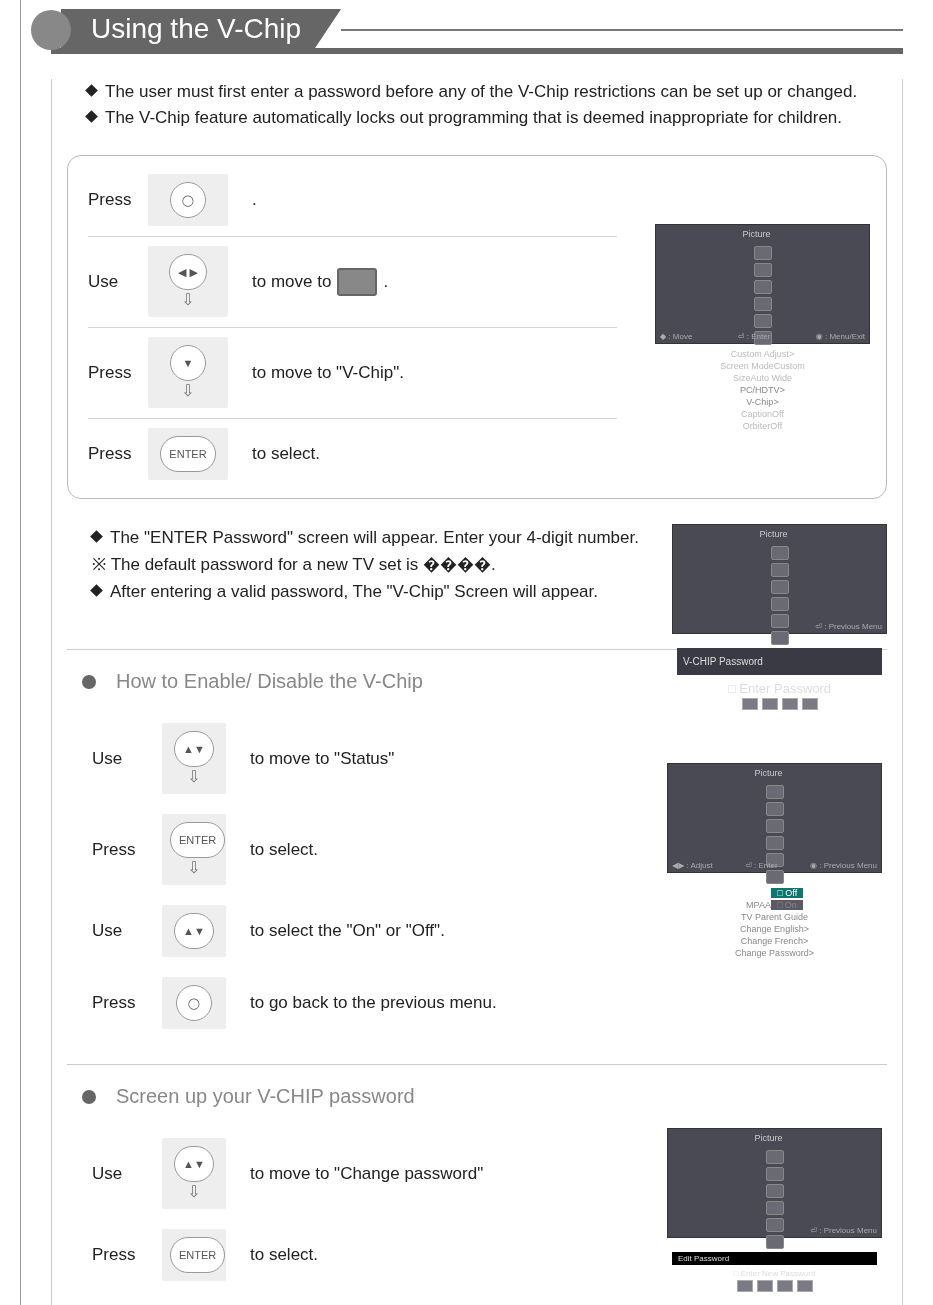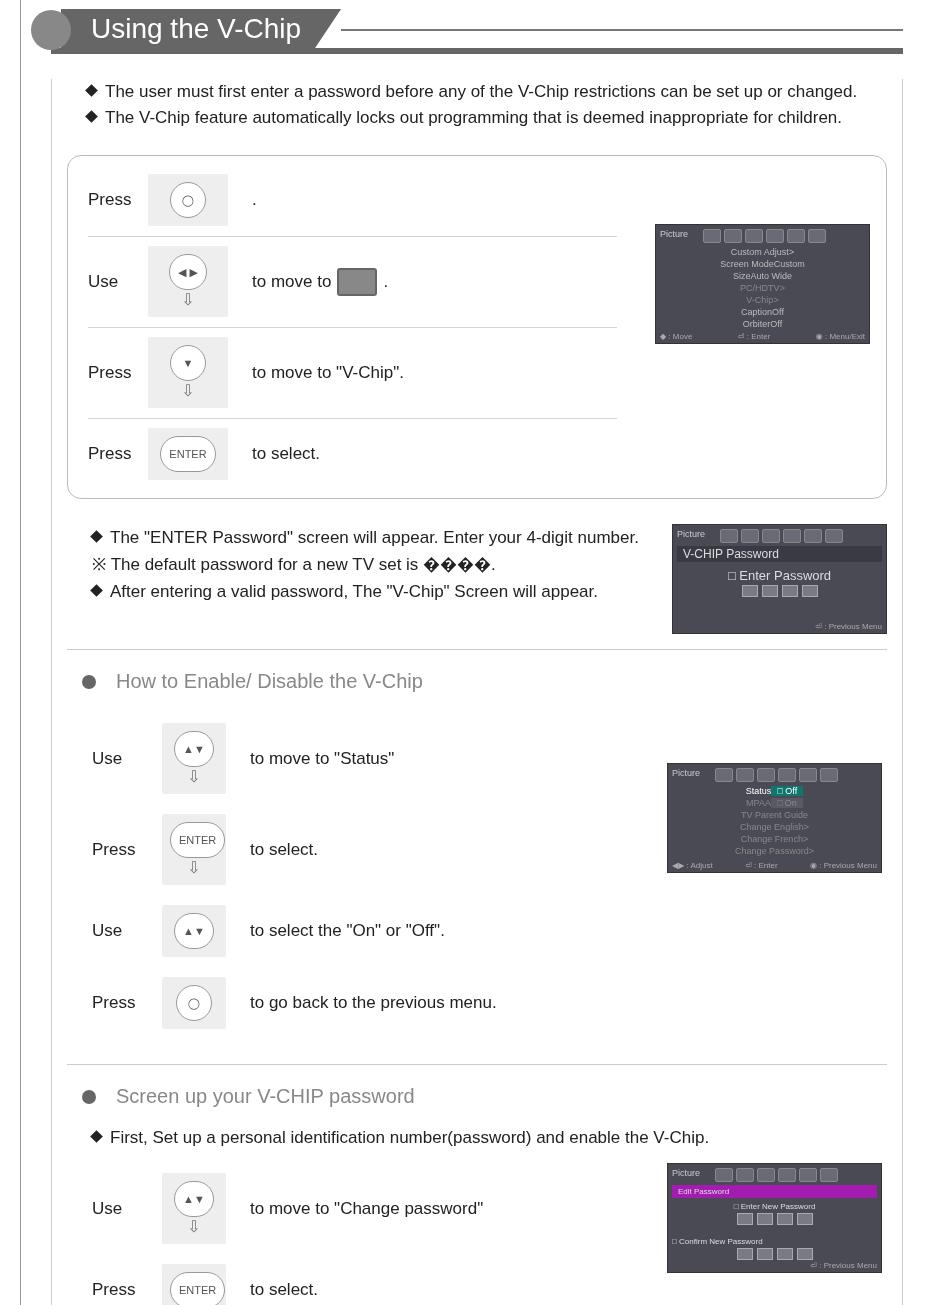--- a/index.html
+++ b/index.html
@@ -140,20 +140,21 @@
       border:1px solid #333;
       position:relative;
       padding:4px;
     }
     .osd.small { height:110px; }
     .osd-header {
       display:flex;
       gap:3px;
       margin-bottom:3px;
       align-items:center;
+      flex-direction:column;
     }
     .osd-header span {
       display:inline-block;
       width:18px; height:14px;
       background:#6a6a75;
       border:1px solid #888;
       border-radius:2px;
     }
     .osd-row { display:flex; justify-content:center; color:#bbb; padding:1px 6px; }
     .osd-row.sel { color:#fff; }
@@ -292,21 +293,21 @@
     <div class="osd small">
       <div class="osd-header">
             <span class="osd-title" style="width:40px;border:none;background:none;">Picture</span>
             <span></span>
             <span></span>
             <span></span>
             <span></span>
             <span></span>
             <span></span>
           </div>
-      <div style="background:#3a3a44;padding:1px 6px;font-size:12px;">V-CHIP Password</div>
+      <div style="background:#3a3a44;padding:8px 6px;font-size:10px;">V-CHIP Password</div>
       <div style="text-align:center;margin-top:6px;font-size:13px;">□  Enter Password</div>
       <div class="boxes">
             <span></span>
             <span></span>
             <span></span>
             <span></span>
           </div>
       <div class="osd-footer">
             <span></span>
             <span>⏎ : Previous Menu</span>
@@ -386,21 +387,20 @@
     </div>
   </div>
 
   <hr class="section-div">
 
   <div class="sub-title">
     <div class="dot"></div>
     <div class="t">Screen up your V-CHIP password</div>
   </div>
 
-  <p class="para para-diamond"><span>First, Set up a personal identification number(password) and enable the V-Chip.</span></p>
 
   <div class="steps-plain">
     <div class="col">
       <div class="step-plain">
         <div class="step-label">Use</div>
         <div class="icon-col"><span class="icon">▲▼</span><div class="down-arrow">⇩</div></div>
         <div class="step-text">to move to "Change password"</div>
       </div>
       <div class="step-plain">
         <div class="step-label">Press</div>
@@ -412,21 +412,21 @@
     <div class="osd small">
       <div class="osd-header">
             <span class="osd-title" style="width:40px;border:none;background:none;">Picture</span>
             <span></span>
             <span></span>
             <span></span>
             <span></span>
             <span></span>
             <span></span>
           </div>
-      <div style="background:#a21caf;padding:2px 6px;font-size:8px;">Edit Password</div>
+      <div style="background:#000000;padding:2px 6px;font-size:8px;">Edit Password</div>
       <div style="text-align:center;margin-top:4px;font-size:8px;">□  Enter New Password</div>
       <div class="boxes">
             <span></span>
             <span></span>
             <span></span>
             <span></span>
           </div>
       <div style="text-align:left;margin-top:12px;font-size:8px;">□  Confirm New Password</div>
       <div class="boxes">
             <span></span>

